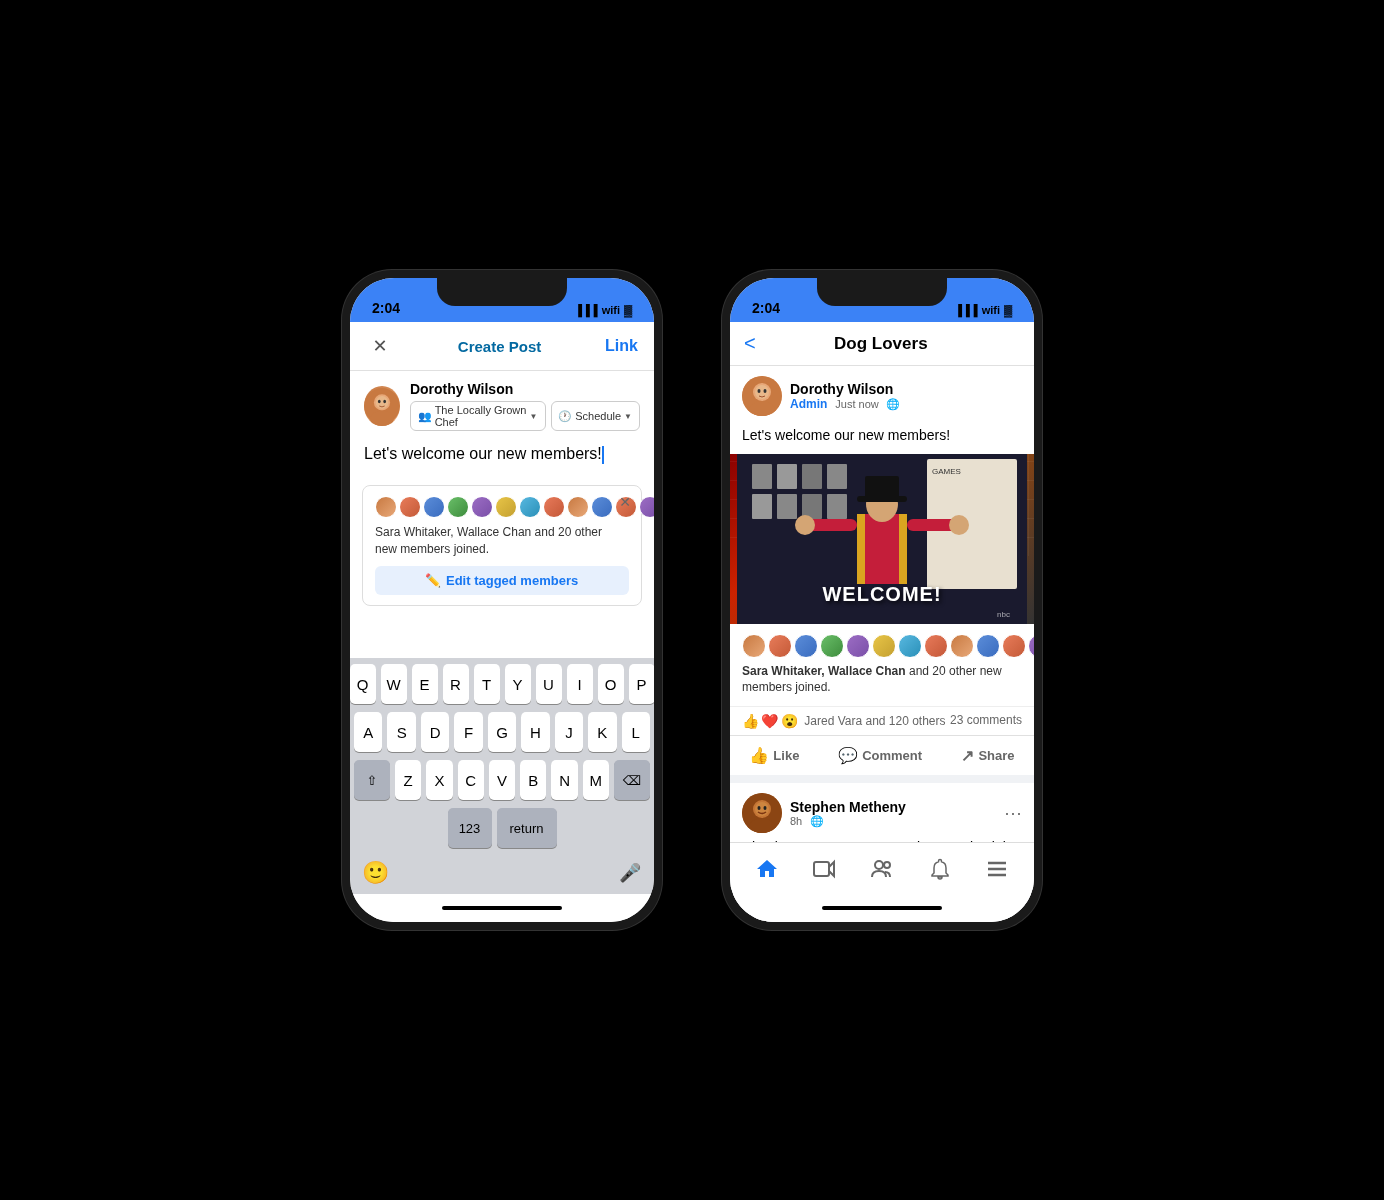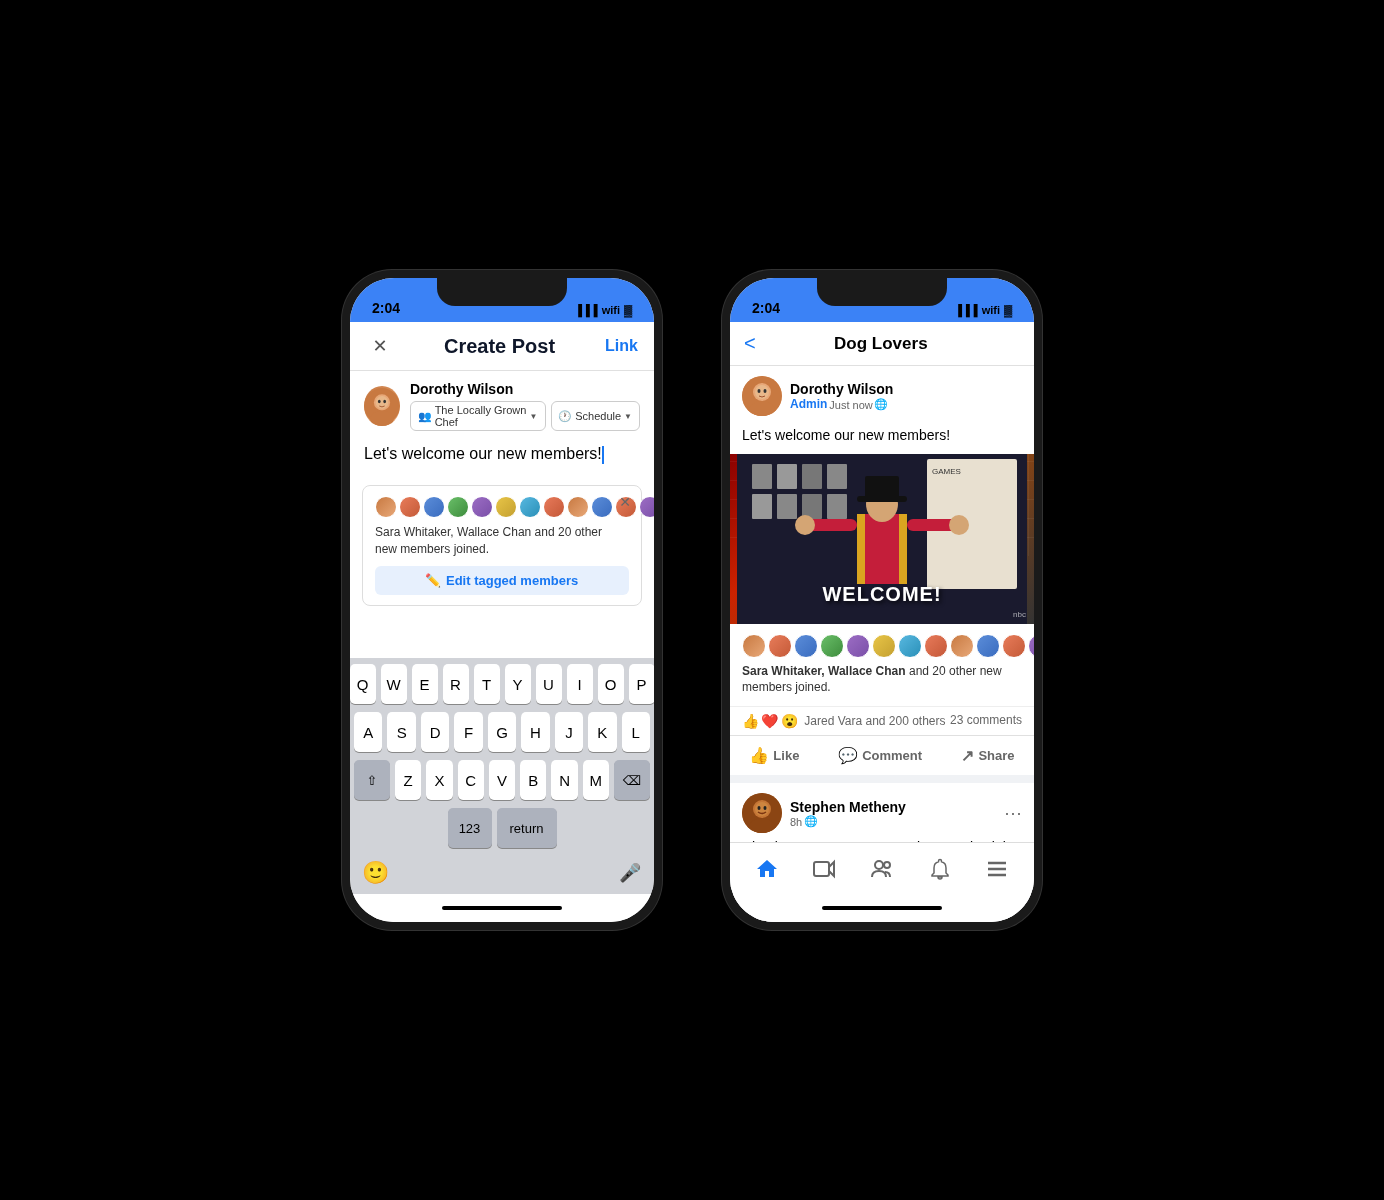--- a/index.html
+++ b/index.html
@@ -78,23 +78,23 @@
     .close-btn {
       width: 28px;
       height: 28px;
       display: flex;
       align-items: center;
       justify-content: center;
       font-size: 18px;
       color: #555;
     }
     .create-post-title {
-      font-size: 20px;
+      font-size: 15px;
       font-weight: 700;
-      color: #0f172a;
+      color: #0369a1;
     }
     .post-btn {
       font-size: 16px;
       font-weight: 600;
       color: #1877f2;
     }
 
     .post-author {
       display: flex;
       align-items: center;
@@ -259,21 +259,21 @@
       margin-bottom: 8px;
     }
     .post-header {
       display: flex;
       align-items: center;
       padding: 10px 12px;
       gap: 8px;
     }
     .post-meta { flex: 1; }
     .post-meta .name { font-size: 14px; font-weight: 700; color: #000; }
-    .post-meta .sub { font-size: 11px; color: #666; display: flex; align-items: flex-end; gap: 2px; }
+    .post-meta .sub { font-size: 11px; color: #666; display: flex; align-items: center; gap: 8px; }
     .admin-badge { color: #1877f2; font-weight: 600; font-size: 12px; }
     .post-more { font-size: 18px; color: #666; }
 
     .post-body {
       padding: 0 12px 8px;
       font-size: 14px;
       color: #000;
       line-height: 1.4;
     }
 
@@ -302,21 +302,21 @@
     .gif-bg-boxes {
       position: absolute;
       top: 0; left: 0; right: 0;
       height: 60%;
       background: repeating-linear-gradient(0deg, transparent, transparent 18px, rgba(255,255,255,0.05) 18px, rgba(255,255,255,0.05) 19px),
                   repeating-linear-gradient(90deg, transparent, transparent 22px, rgba(255,255,255,0.05) 22px, rgba(255,255,255,0.05) 23px);
     }
     .nbc-badge {
       position: absolute;
       bottom: 5px;
-      right: 8px;
+      right: 24px;
       font-size: 8px;
       color: rgba(255,255,255,0.6);
     }
 
     .members-strip {
       padding: 10px 12px;
       border-bottom: 1px solid #eee;
     }
     .mini-avatars-row {
       display: flex;
@@ -663,21 +663,21 @@
             <div class="members-strip-text">
               <b>Sara Whitaker, Wallace Chan</b> and 20 other new members joined.
             </div>
           </div>
 
           <div class="reactions-row">
             <div class="reaction-icons">
               <span class="r-icon">👍</span>
               <span class="r-icon">❤️</span>
               <span class="r-icon">😮</span>
-              <span style="margin-left:4px;">Jared Vara and 200 others</span>
+              <span style="margin-left:4px;">Jared Vara and 120 others</span>
             </div>
             <span>23 comments</span>
           </div>
 
           <div class="action-row">
             <div class="action-btn">
               <span class="icon">👍</span>
               <span>Like</span>
             </div>
             <div class="action-btn">

